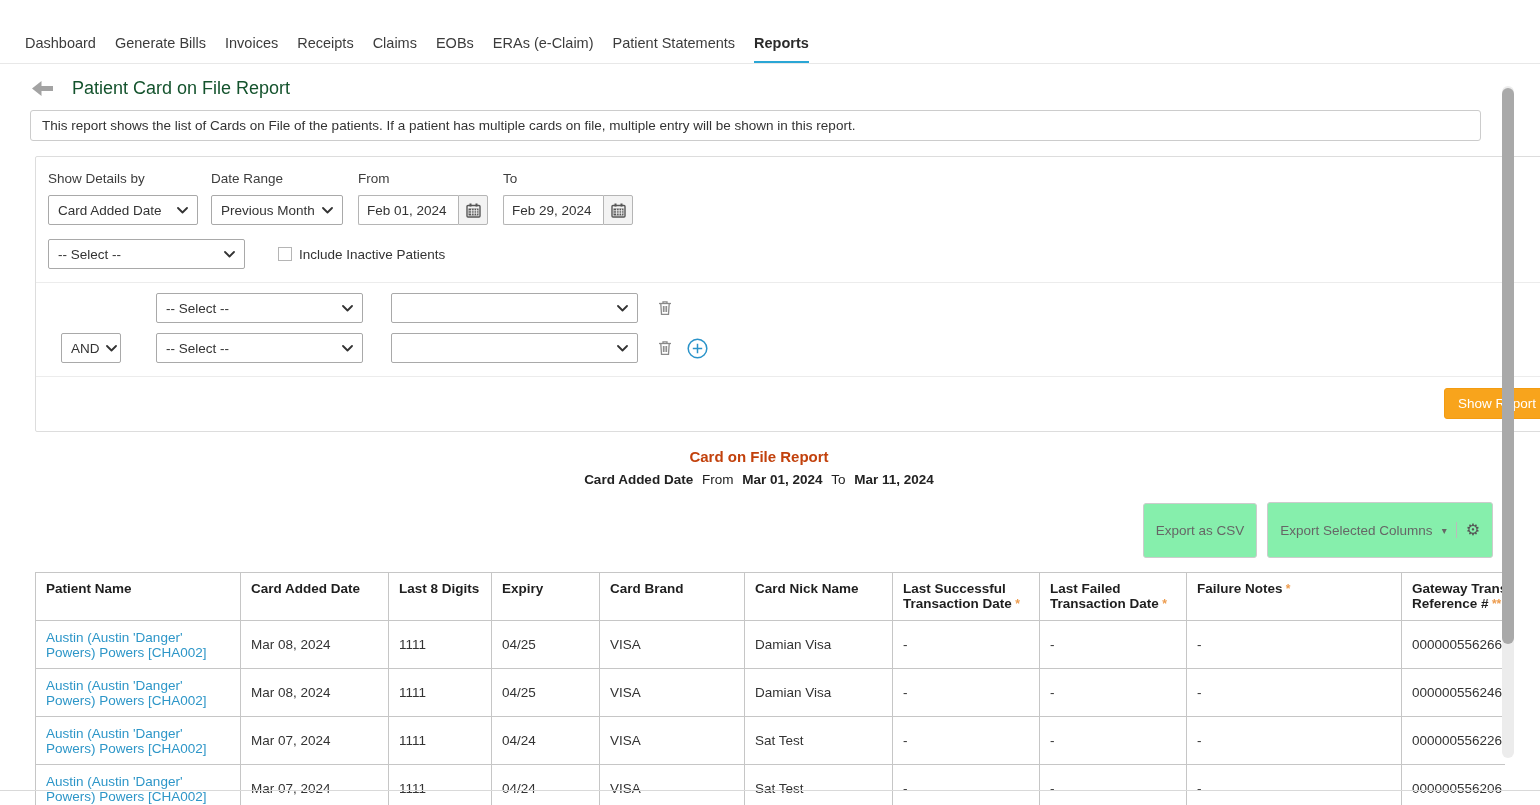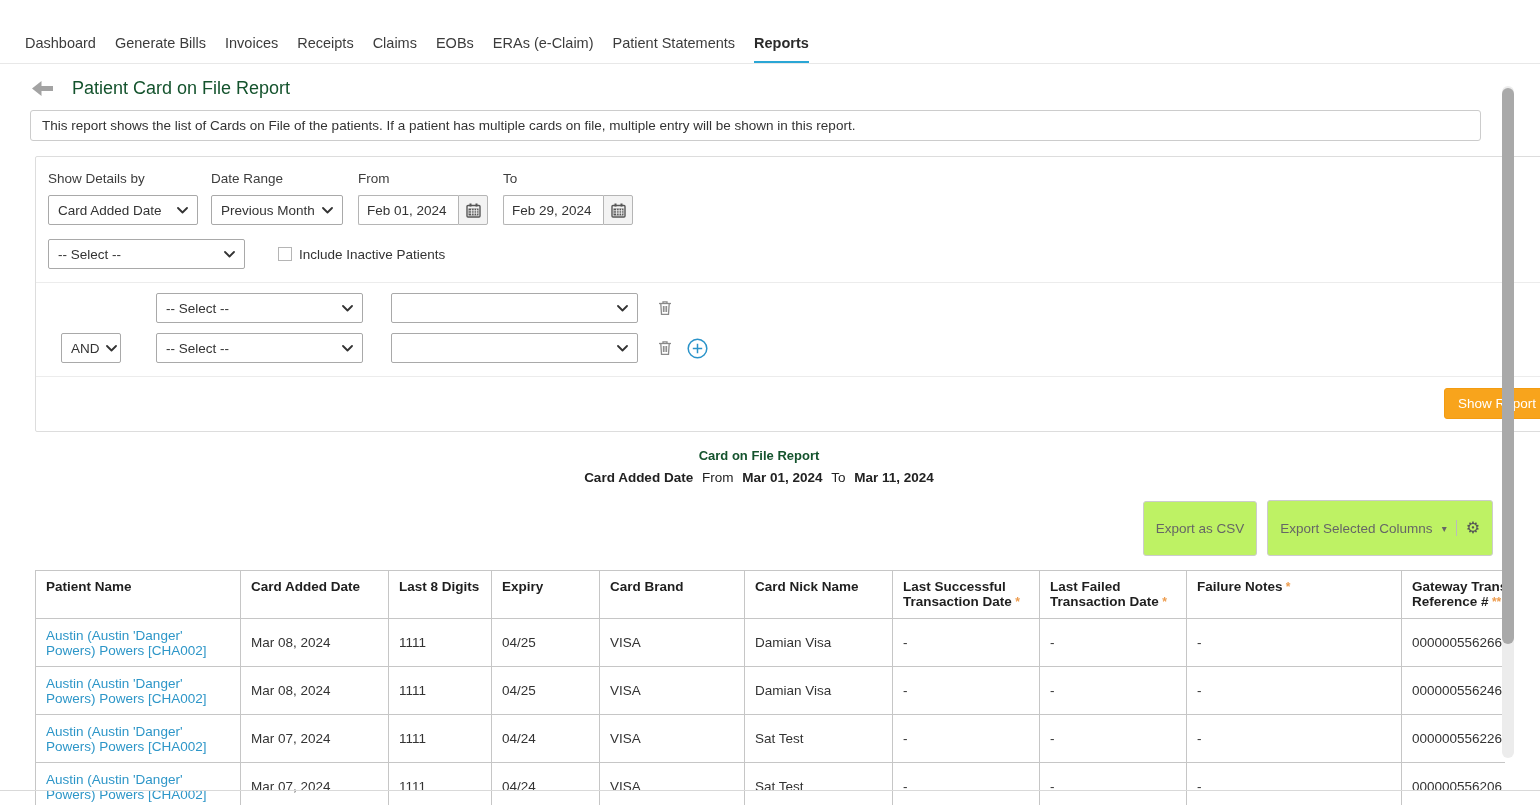--- a/index.html
+++ b/index.html
@@ -48,26 +48,26 @@
   .op-slot .select { margin-left:13px; }
   .cond-value { margin-left:28px; }
   .icon-btn { background:none; border:none; cursor:pointer; display:flex; align-items:center; padding:0; }
   .trash-btn { margin-left:20px; }
   .plus-btn { margin-left:15px; }
   .show-report-row { text-align:right; padding:11px 0 12px; }
   .show-report-btn { background:#f8a41c; border:1px solid #f39c12; color:#fff; font-size:13.5px;
     padding:7px 13px; border-radius:3px; cursor:pointer; font-family:inherit; }
   
   .report-heading { width:1448px; margin-left:35px; text-align:center; margin-top:16px; }
-  .report-title { font-size:13px; font-weight:700; color:#14532d; }
+  .report-title { font-size:15px; font-weight:700; color:#c2410c; }
   .report-subtitle { font-size:13.5px; font-weight:700; color:#222; margin-top:7px; }
   .report-subtitle .lite { font-weight:400; margin:0 5px; }
   
   .export-row { display:flex; justify-content:flex-end; align-items:center; gap:10px; margin:15px 47px 0 0; }
-  .export-btn { border:1px solid #ccc; background:#bef264; color:#666; font-size:13.5px;
+  .export-btn { border:1px solid #ccc; background:#86efac; color:#666; font-size:13.5px;
     padding:19px 12px; border-radius:3px; display:flex; align-items:center; gap:9px;
     cursor:pointer; font-family:inherit; }
   .caret { font-size:10px; color:#666; }
   .btn-divider { width:1px; height:16px; background:#bbb; display:inline-block; }
   .gear { font-size:16px; color:#555; line-height:1; cursor:pointer; }
   
   .table-wrap { margin:14px 0 0 35px; width:1470px; overflow:hidden; }
   table { border-collapse:collapse; table-layout:fixed; width:1570px; font-size:13.5px; }
   th,td { border:1px solid #c6c6c6; padding:8px 10px; overflow:hidden; }
   th { text-align:left; vertical-align:top; font-weight:700; color:#1f1f1f; height:48px; }

